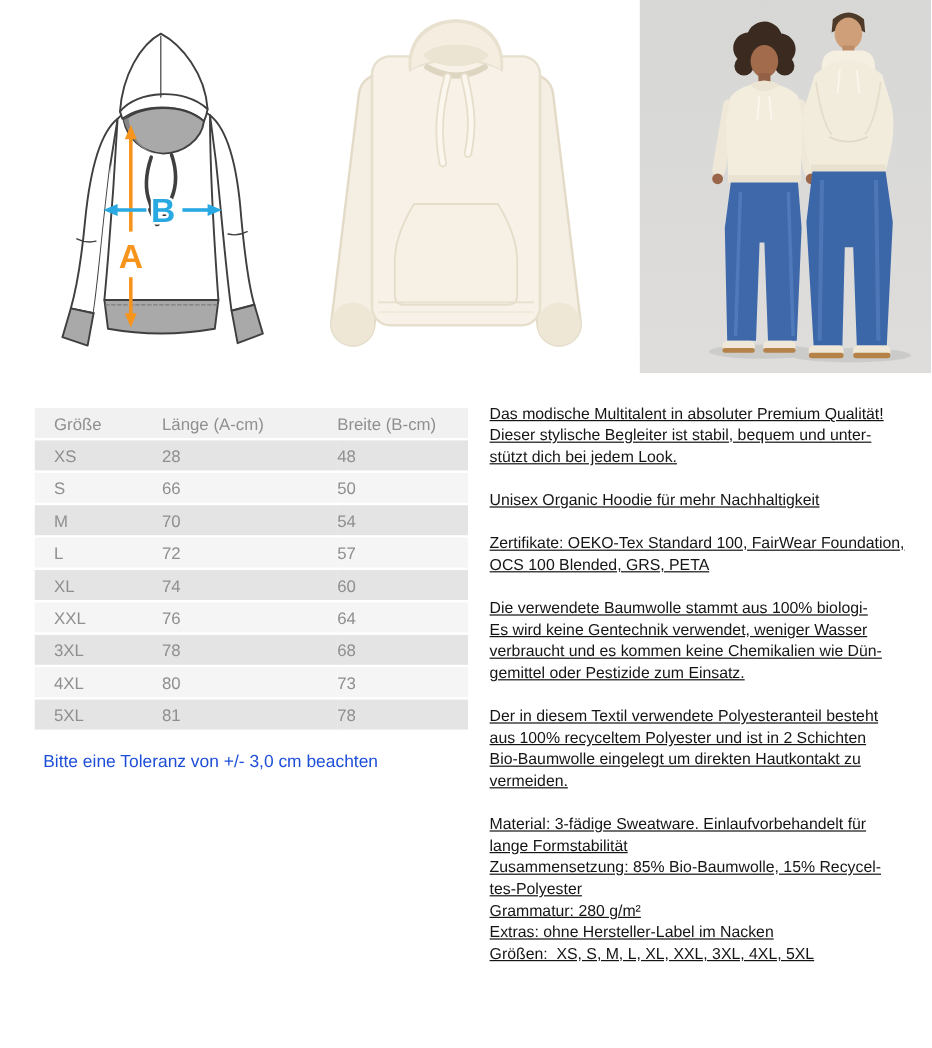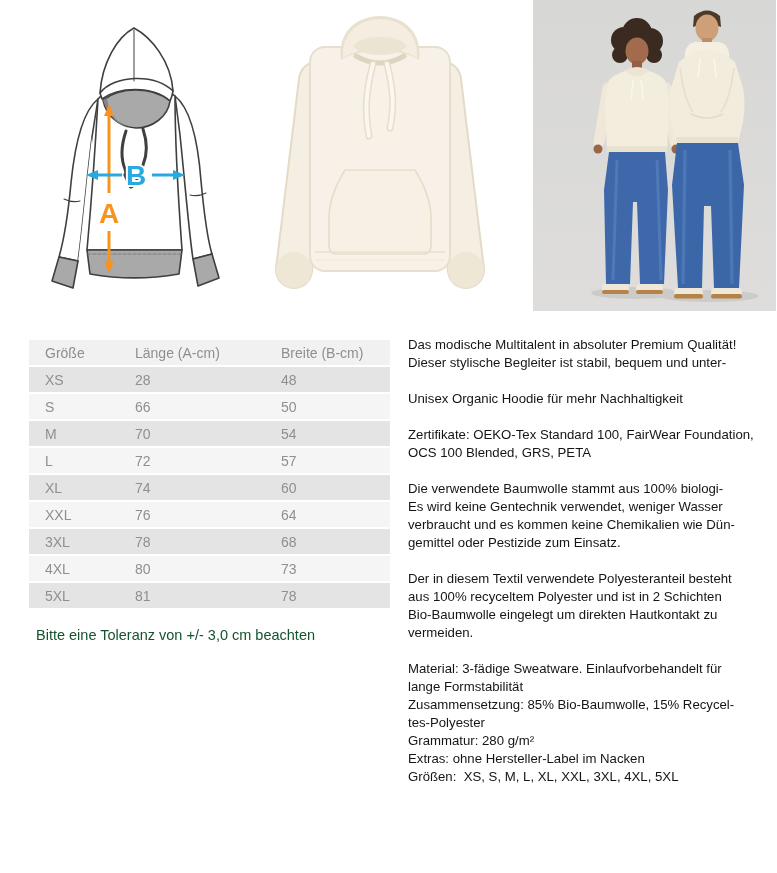--- a/index.html
+++ b/index.html
@@ -18,27 +18,27 @@
   #size-table{position:absolute;left:29px;top:340px;width:361px;border-collapse:collapse;table-layout:fixed;font-size:14px;color:#8f8f8f;}
   #size-table col.c1{width:106px;}
   #size-table col.c2{width:146px;}
   #size-table col.c3{width:109px;}
   #size-table th,#size-table td{height:25px;padding:0;text-align:left;vertical-align:middle;font-weight:400;border-bottom:2px solid #ffffff;}
   #size-table th:first-child,#size-table td:first-child{padding-left:16px;margin-left:24px;}
   #size-table thead tr{background:#f1f1f1;}
   #size-table tbody tr:nth-child(odd){background:#e4e4e4;}
   #size-table tbody tr:nth-child(even){background:#f5f5f5;}
 
-  #tolerance-note{position:absolute;left:36px;top:627px;font-size:14.5px;color:#14532d;white-space:pre;}
+  #tolerance-note{position:absolute;left:36px;top:627px;font-size:14.5px;color:#1d4ed8;white-space:pre;}
 
   
   #description{position:absolute;left:408px;top:336px;width:365px;font-size:13.2px;line-height:18px;color:#151515;}
   .desc-block{margin:0 0 18px 0;}
   .desc-block:last-child{margin-bottom:0;}
-  .desc-line{white-space:pre;}
+  .desc-line{white-space:pre;text-decoration:underline;}
 </style>
 </head>
 <body>
 
 <div id="page">
 
   <div id="tech-drawing" class="panel">
     <svg width="210" height="290" viewBox="0 0 210 290">
       <g stroke="#3f3f3f" stroke-width="1.6" stroke-linejoin="round" stroke-linecap="round" fill="#ffffff">
 
@@ -247,20 +247,21 @@
         </tr>
       </tbody>
   </table>
 
   <div id="tolerance-note">Bitte eine Toleranz von +/- 3,0 cm beachten</div>
 
   <div id="description">
       <div class="desc-block">
         <div class="desc-line">Das modische Multitalent in absoluter Premium Qualität!</div>
         <div class="desc-line">Dieser stylische Begleiter ist stabil, bequem und unter-</div>
+        <div class="desc-line">stützt dich bei jedem Look.</div>
       </div>
       <div class="desc-block">
         <div class="desc-line">Unisex Organic Hoodie für mehr Nachhaltigkeit</div>
       </div>
       <div class="desc-block">
         <div class="desc-line">Zertifikate: OEKO-Tex Standard 100, FairWear Foundation,</div>
         <div class="desc-line">OCS 100 Blended, GRS, PETA</div>
       </div>
       <div class="desc-block">
         <div class="desc-line">Die verwendete Baumwolle stammt aus 100% biologi-</div>

